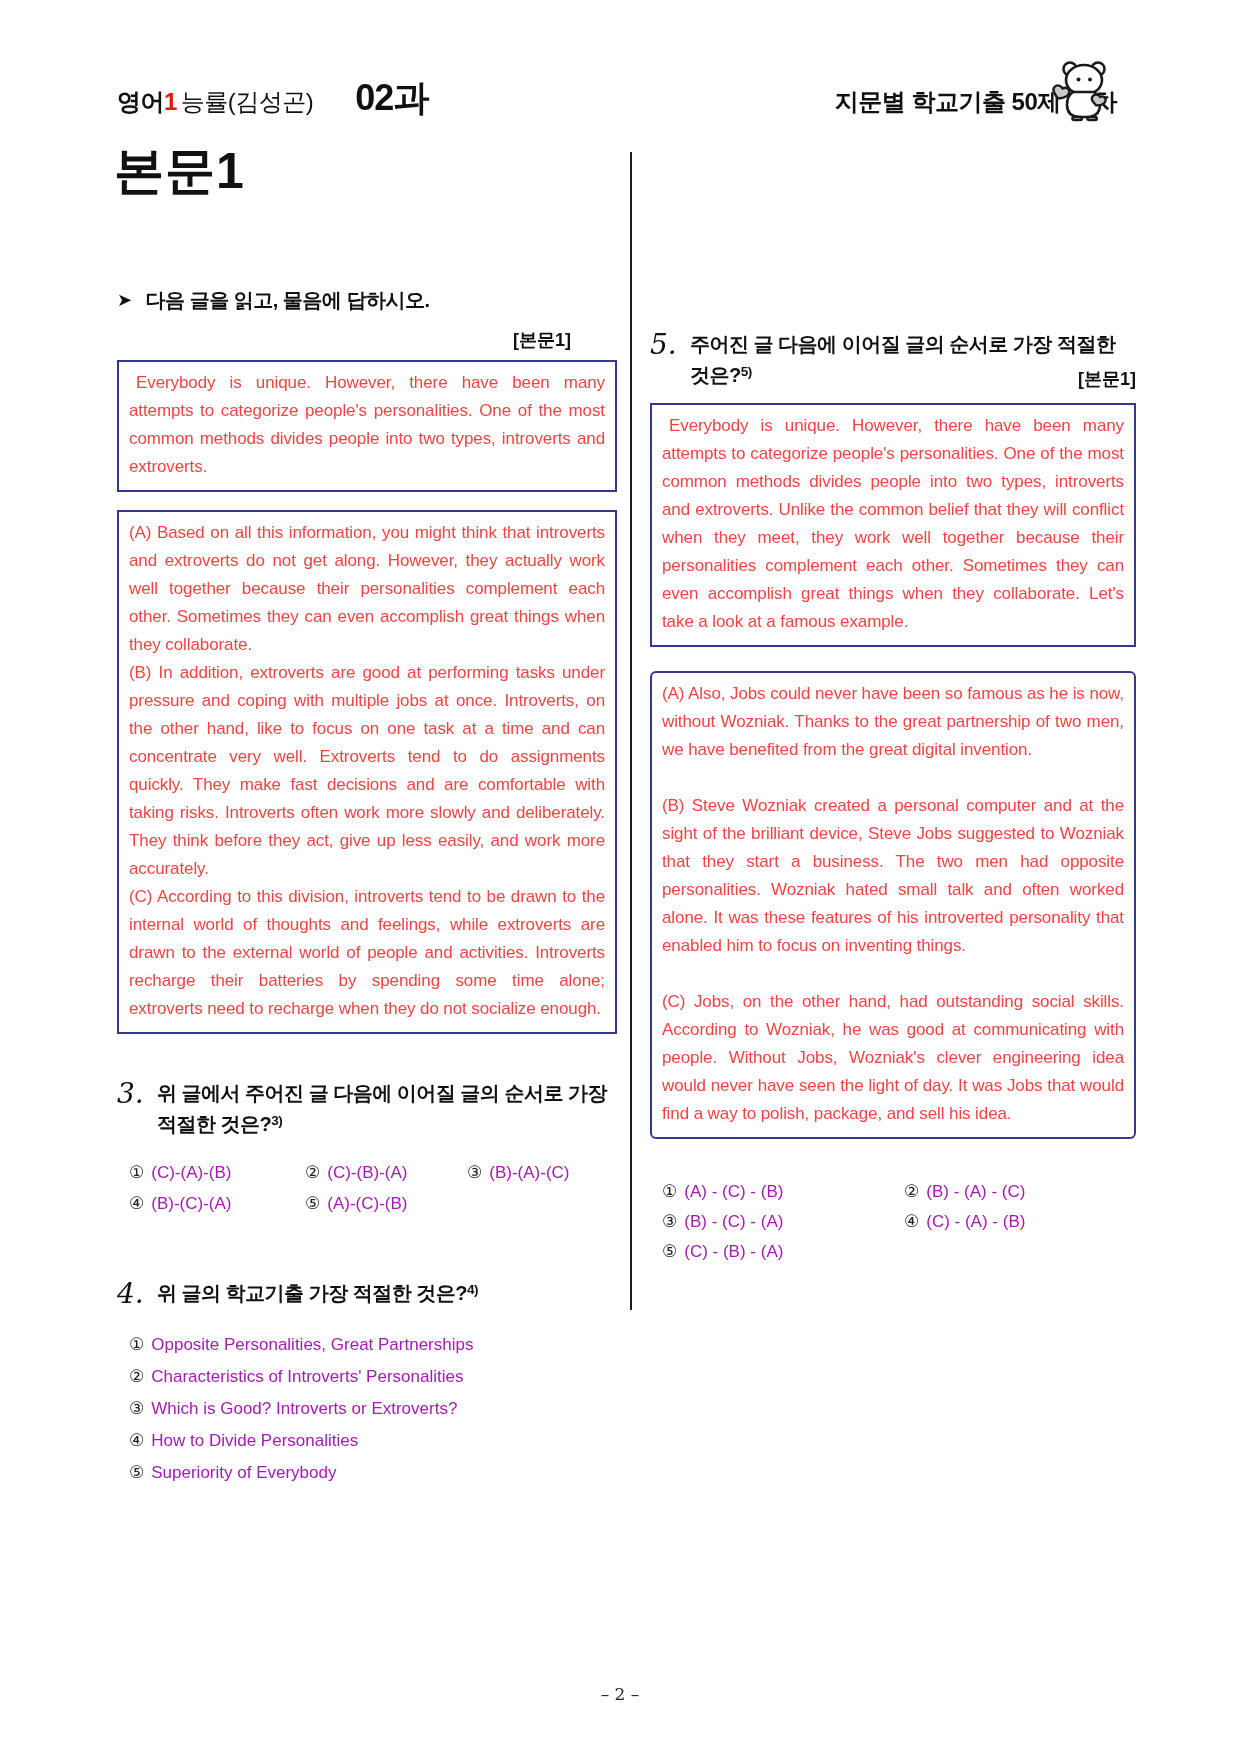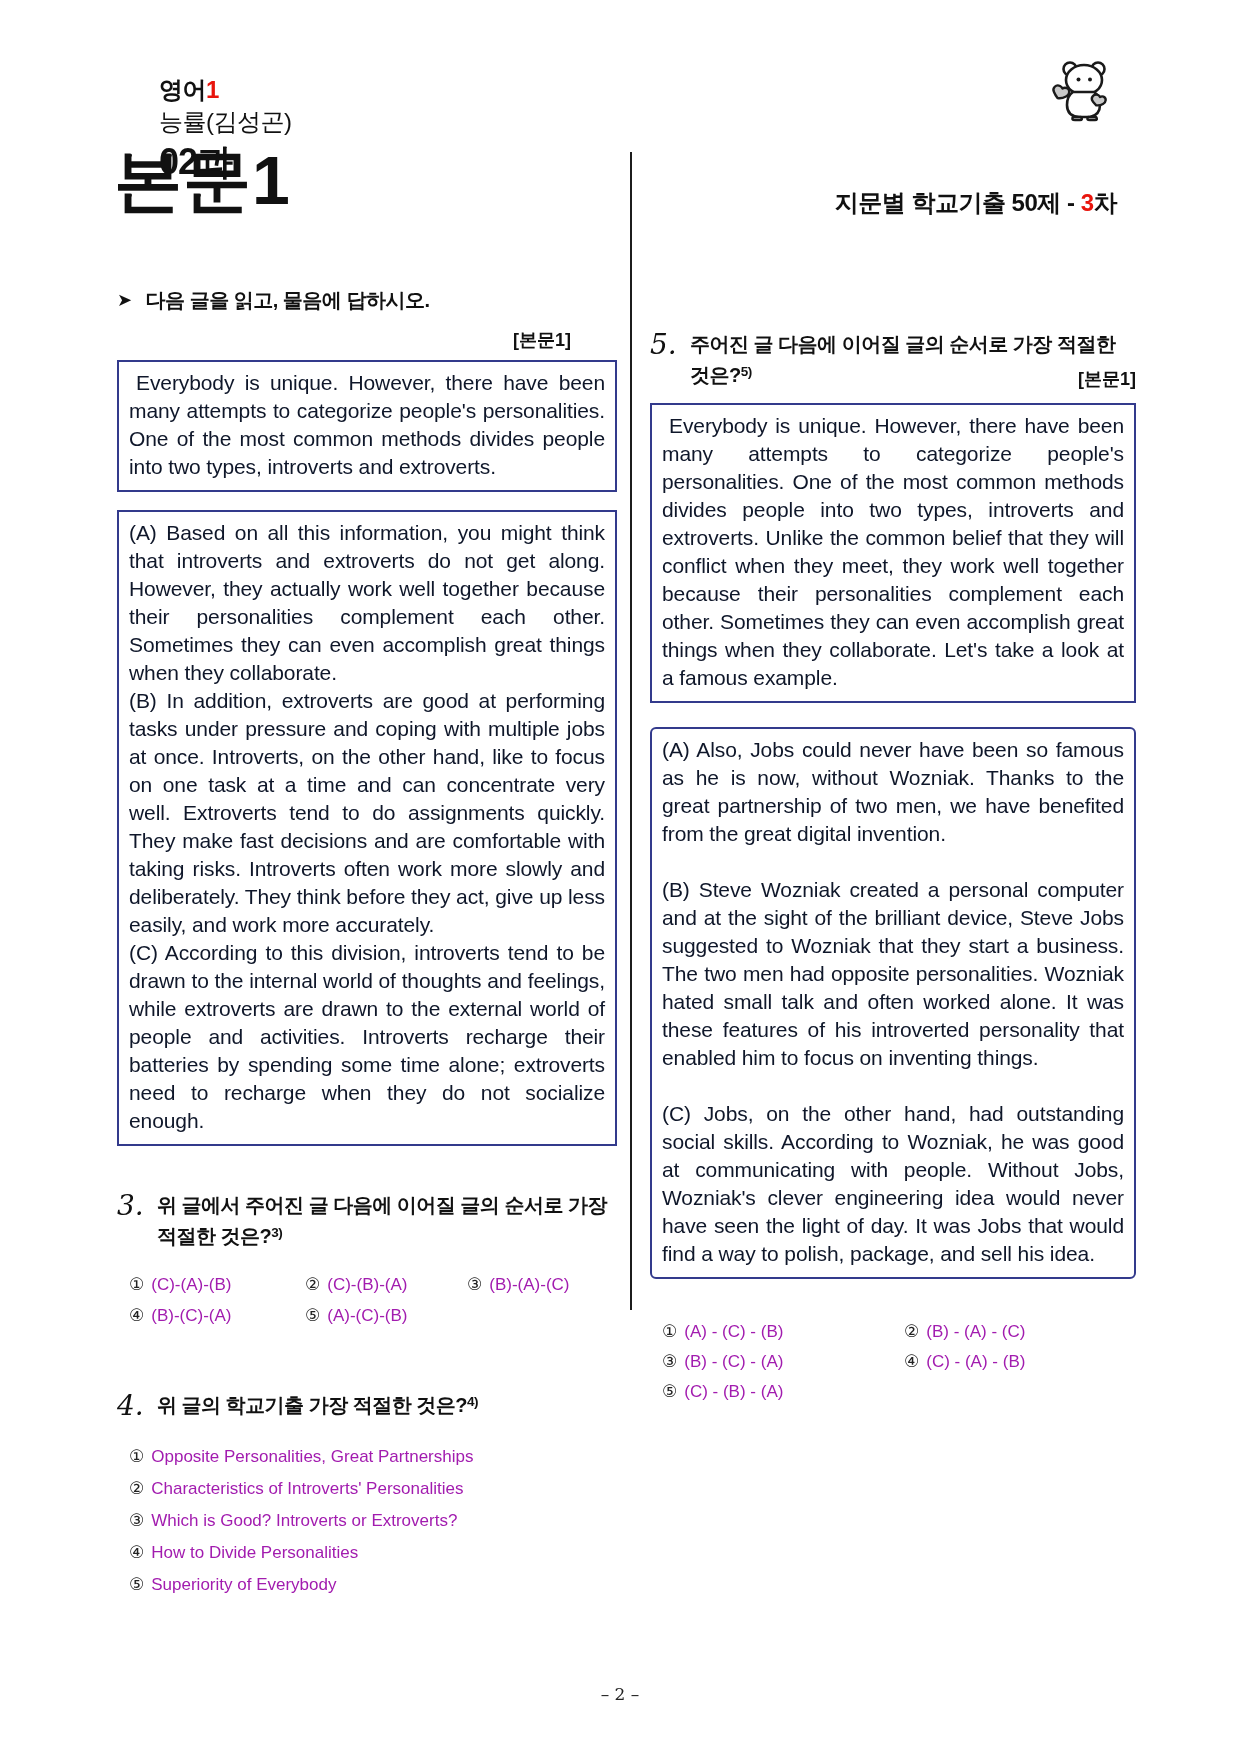--- a/index.html
+++ b/index.html
@@ -3,45 +3,45 @@
 <meta charset="utf-8">
 <style>
   * { box-sizing: border-box; }
   html,body { margin:0; padding:0; background:#ffffff; }
   .page {
     position:relative; width:1240px; height:1754px; background:#fff;
     font-family:"Liberation Sans","DejaVu Sans",sans-serif; color:#111; overflow:hidden;
   }
 
   
-  .header { position:absolute; left:117px; top:74px; width:1000px; display:flex; align-items:baseline;flex-direction:column; }
+  .header { position:absolute; left:117px; top:74px; width:1000px; display:flex; align-items:baseline; }
   .h-subject { font-size:24px; font-weight:700; letter-spacing:-0.5px; }
   .red { color:#e8150d; }
   .h-book { font-size:24px; font-weight:400; margin-left:4px; letter-spacing:-0.5px; }
   .h-lesson { font-size:36px; font-weight:700; margin-left:42px; letter-spacing:-1px; }
   .h-right { margin-left:auto; font-size:24px; font-weight:700; letter-spacing:-0.5px; white-space:nowrap; }
   .bear { position:absolute; left:923px; top:-18px; width:78px; height:66px; }
 
   
-  .title-main { position:absolute; left:114px; top:146px; font-size:68px; font-weight:900; letter-spacing:1px; line-height:1; }
+  .title-main { position:absolute; left:114px; top:146px; font-size:50px; font-weight:900; letter-spacing:1px; line-height:1; }
 
   
   .divider { position:absolute; left:630px; top:152px; width:2px; height:1158px; background:#1c1c1c; }
   .col-left  { position:absolute; left:117px; top:287px; width:500px; }
   .col-right { position:absolute; left:650px; top:287px; width:486px; }
 
   .direction { display:flex; gap:14px; font-size:20px; font-weight:700; letter-spacing:-0.5px; }
   .dir-arrow { font-size:18px; line-height:1.5; }
   .plabel { text-align:right; font-weight:700; font-size:18px; margin-top:14px; }
   .plabel.inset { padding-right:46px; }
 
   .tbox {
     border:2px solid #333a8c; margin-top:8px; padding:7px 10px 9px 10px;
-    font-size:21px; line-height:28px; letter-spacing:-0.1px;
-    text-align:justify; color:#0f172a;
+    font-size:17px; line-height:28px; letter-spacing:-0.1px;
+    text-align:justify; color:#ef4444;
   }
   .tbox p { margin:0; }
   .tbox p.indent { text-indent:7px; }
   .box2 { margin-top:18px; }
   .gap p + p { margin-top:28px; }
 
   
   .question { display:flex; margin-top:44px; }
   .qnum {
     flex:none; width:40px; font-family:"DejaVu Serif","Liberation Serif",serif;

